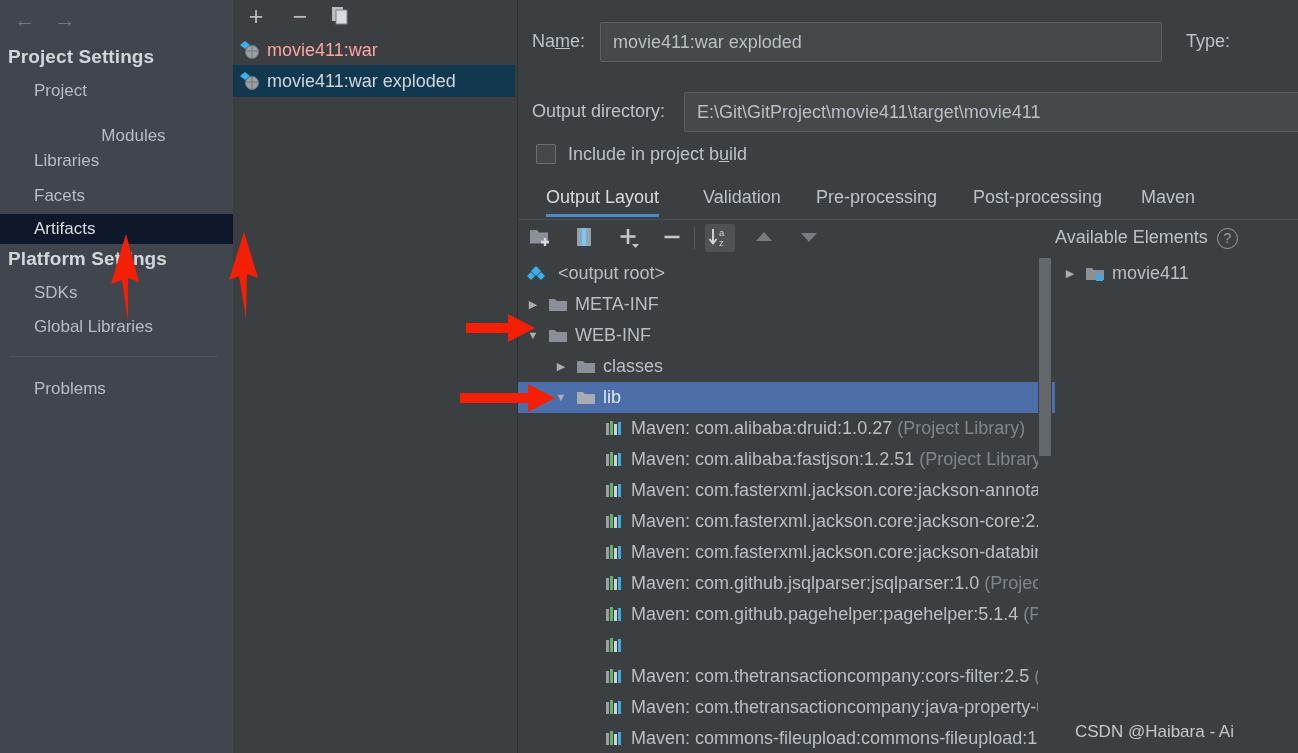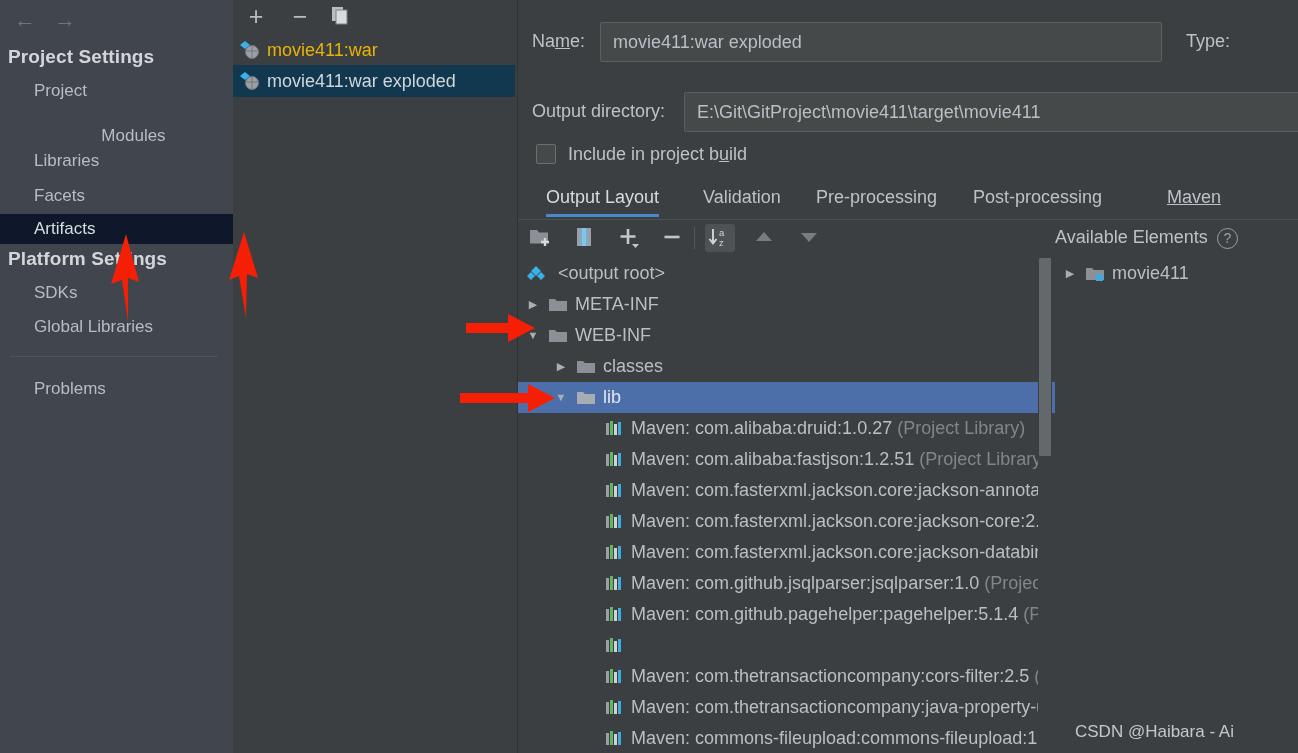--- a/index.html
+++ b/index.html
@@ -105,21 +105,21 @@
   #af-add { left: 8px; }
   #af-rem { left: 52px; }
   #af-copy { left: 96px; top: 4px; }
 
   .af-row {
     position: absolute;
     left: 0;
     width: 282px; height: 32px;
     line-height: 32px;
     font-size: 18px;
-    color: #eab308;
+    color: #fca5a5;
     padding-left: 34px;
     white-space: nowrap;
     cursor: pointer;
   }
   .af-row.selected {
     background: #11384e;
     color: #d0d6dc;
   }
   .af-icon {
     position: absolute;
@@ -460,21 +460,21 @@
       </div>
       <div class="tab" style="left:175px;">
         <span>Validation</span>
       </div>
       <div class="tab" style="left:288px;">
         <span>Pre-processing</span>
       </div>
       <div class="tab" style="left:445px;">
         <span>Post-processing</span>
       </div>
-      <div class="tab" style="left:639px;text-decoration:underline;">
+      <div class="tab" style="left:613px;">
         <span>Maven</span>
       </div>
     </div>
     <div id="tabs-underline"></div>
 
     <div id="layout-toolbar">
       <div class="lt-btn" style="left:8px;">
         <svg class="ico" width="28" height="26" viewBox="0 0 28 26">
           <path d="M4 6 h7 l2 2.5 h9 v11 h-18 z" fill="#8b9096"></path>
           <path d="M19 14 v8 M15 18 h8" stroke="#d6dade" stroke-width="2.4" fill="none"></path>

